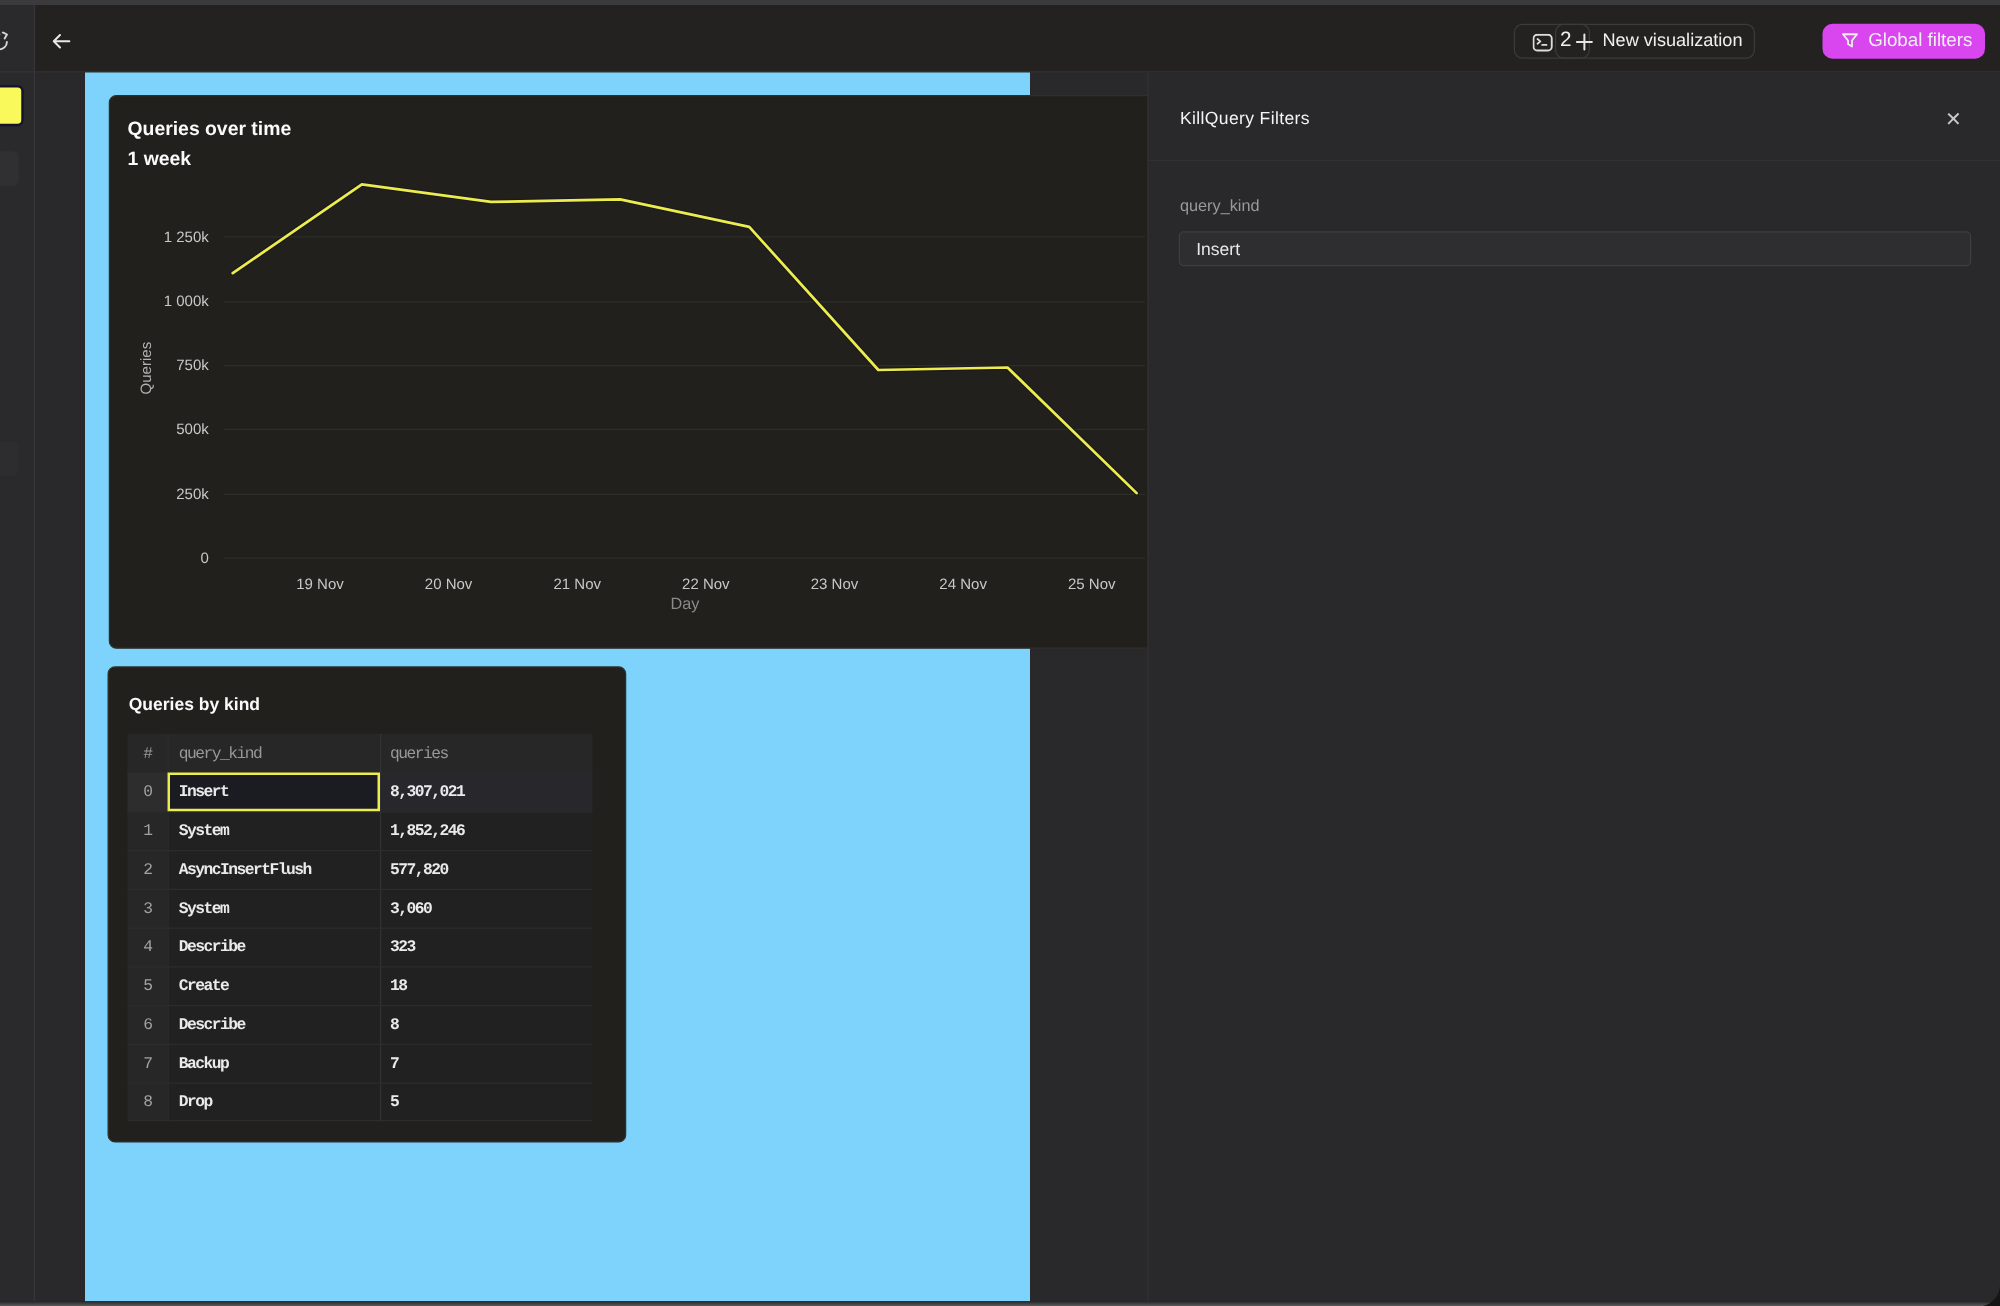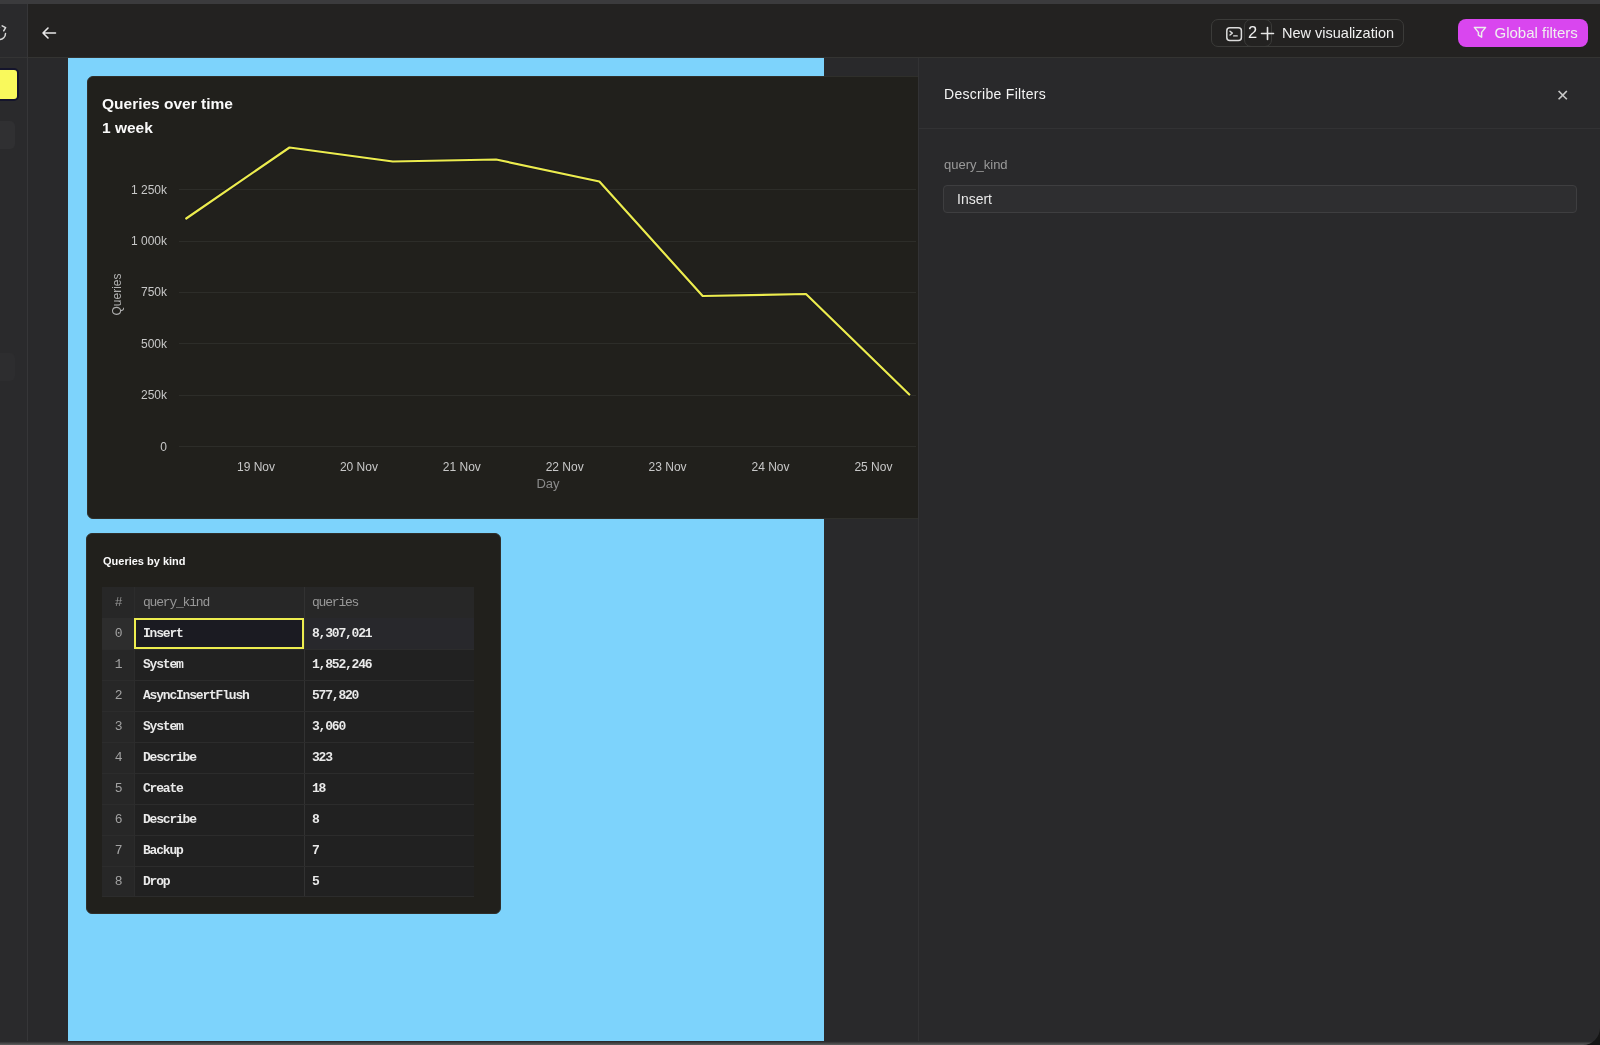--- a/index.html
+++ b/index.html
@@ -91,21 +91,21 @@
       </g>
       <text x="460" y="410.5" font-family="Liberation Sans, sans-serif" font-size="13" fill="#8a8a8a" text-anchor="middle">Day</text>
       <text x="33" y="217.5" font-family="Liberation Sans, sans-serif" font-size="12" fill="#b0b0b0" text-anchor="middle" transform="rotate(-90 33 217.5)">Queries</text>
 
       <polyline points="98.2,141.5 201.5,70.5 304.8,84.5 408.1,82.5 511.4,104.5 614.7,219 718,217 821.3,317.5" stroke="#191920" stroke-width="4" stroke-linejoin="round" stroke-linecap="round" fill="none" opacity="0.85"></polyline>
       <polyline points="98.2,141.5 201.5,70.5 304.8,84.5 408.1,82.5 511.4,104.5 614.7,219 718,217 821.3,317.5" stroke="#ecec4d" stroke-width="2.2" stroke-linejoin="round" stroke-linecap="round" fill="none"></polyline>
     </svg>
   </div>
 
   <div class="abs" style="left:18px;top:475px;width:413px;height:379px;background:#21201c;border:1px solid #2f2f2b;border-radius:6px;">
-    <div class="abs" style="left:16px;top:21px;font-size:11px;font-weight:700;color:#fafafa;">Queries by kind</div>
+    <div class="abs" style="left:16px;top:21px;font-size:14px;font-weight:700;color:#fafafa;">Queries by kind</div>
     <div class="abs" style="left:15px;top:53px;width:372px;height:310px;background:#212121;font-family:'Liberation Mono',monospace;">
 
       <div class="abs" style="left:0;top:0;width:372px;height:31px;background:#272727;"></div>
 
       <div class="abs" style="left:0;top:31px;width:32px;height:279px;background:#272727;"></div>
 
       <div class="abs" style="left:202px;top:0;width:1px;height:310px;background:#323232;"></div>
       <div class="abs" style="left:32px;top:0;width:1px;height:310px;background:#2c2c2c;"></div>
 
       <div class="abs" style="left:0;top:31px;width:372px;height:1px;background:#2c2c2c;"></div>
@@ -170,21 +170,21 @@
       <div class="abs row" style="top:279px;">
           <span class="ri">8</span>
           <span class="rk">Drop</span>
           <span class="rq">5</span>
         </div>
     </div>
   </div>
 </div>
 
 <div class="abs" style="left:918px;top:58px;width:682px;height:983px;background:#29292b;border-left:1px solid #323234;">
-  <div class="abs" style="left:25px;top:28px;font-size:14px;font-weight:400;color:#f4f4f4;letter-spacing:0.3px;">Describe Filters</div>
+  <div class="abs" style="left:25px;top:28px;font-size:14px;font-weight:400;color:#f4f4f4;letter-spacing:0.3px;">KillQuery Filters</div>
   <div class="abs" style="left:637px;top:28px;font-size:16px;color:#c8c8c8;">✕</div>
   <div class="abs" style="left:0;top:70px;width:682px;height:1px;background:#323234;"></div>
   <div class="abs" style="left:25px;top:99px;font-size:13px;color:#9a9a9a;">query_kind</div>
   <div class="abs" style="left:24px;top:127px;width:632px;height:26px;background:#2e2e30;border:1px solid #3e3e40;border-radius:4px;">
     <div class="abs" style="left:13px;top:5px;font-size:14px;color:#e8e8e8;">Insert</div>
   </div>
 </div>
 
 <div class="abs" style="left:0;top:1041px;width:1600px;height:4px;background:linear-gradient(#242426,#5e5e5e);"></div>
 <svg class="abs" style="left:1583px;top:1028px;" width="17" height="17" viewBox="0 0 17 17">

